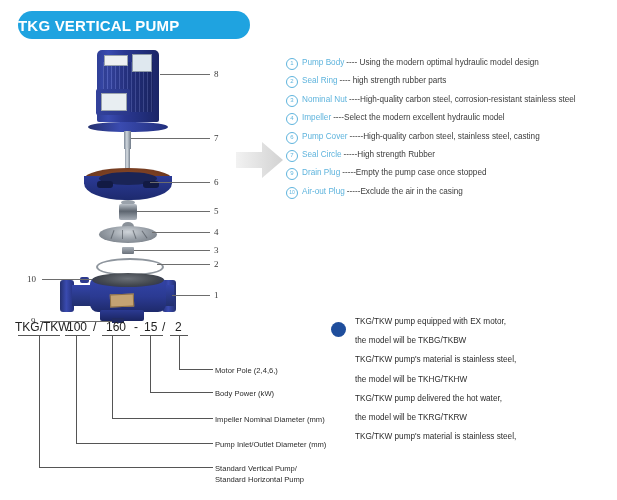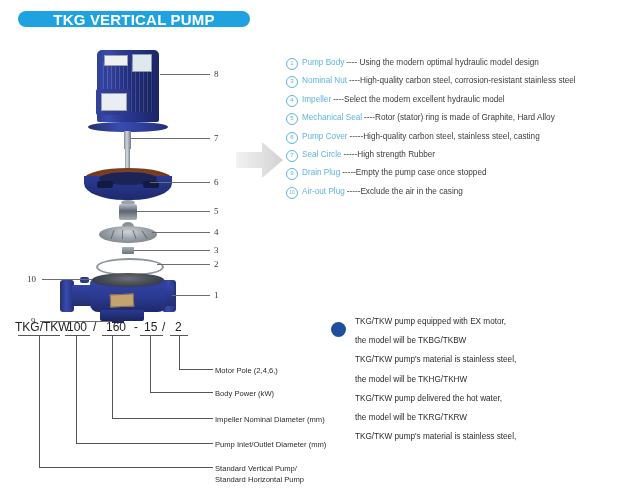--- a/index.html
+++ b/index.html
@@ -15,26 +15,26 @@
     font-family: "Liberation Sans", sans-serif;
     color: #333;
   }
 
   
   #title-badge {
     position: absolute;
     left: 18px;
     top: 11px;
     width: 232px;
-    height: 16px;
+    height: 28px;
     background: #1fa3e0;
     border-radius: 14px;
     display: flex;
     align-items: center;
-    justify-content: center;
+    justify-content: flex-start;
   }
   #title-badge .txt {
     color: #ffffff;
     font-size: 15px;
     font-weight: bold;
     letter-spacing: 0.2px;
     white-space: nowrap;
   }
 
   
@@ -446,38 +446,38 @@
 </div>
 
 <div id="legend">
 
   <div class="legend-row">
     <span class="legend-num">1</span>
     <span class="legend-name">Pump Body</span>
     <span class="legend-desc">---- Using the modern optimal hydraulic model design</span>
   </div>
 
+  <div class="legend-row">
+    <span class="legend-num">2</span>
+    <span class="legend-name">Seal Ring</span>
+    <span class="legend-desc">---- high strength rubber parts</span>
+  </div>
 
   <div class="legend-row">
     <span class="legend-num">3</span>
     <span class="legend-name">Nominal Nut</span>
     <span class="legend-desc">----High-quality carbon steel, corrosion-resistant stainless steel</span>
   </div>
 
   <div class="legend-row">
     <span class="legend-num">4</span>
     <span class="legend-name">Impeller</span>
     <span class="legend-desc">----Select the modern excellent hydraulic model</span>
   </div>
 
-  <div class="legend-row">
-    <span class="legend-num">5</span>
-    <span class="legend-name">Mechanical Seal</span>
-    <span class="legend-desc">----Rotor (stator) ring is made of Graphite, Hard Alloy</span>
-  </div>
 
   <div class="legend-row">
     <span class="legend-num">6</span>
     <span class="legend-name">Pump Cover</span>
     <span class="legend-desc">-----High-quality carbon steel, stainless steel, casting</span>
   </div>
 
   <div class="legend-row">
     <span class="legend-num">7</span>
     <span class="legend-name">Seal Circle</span>

